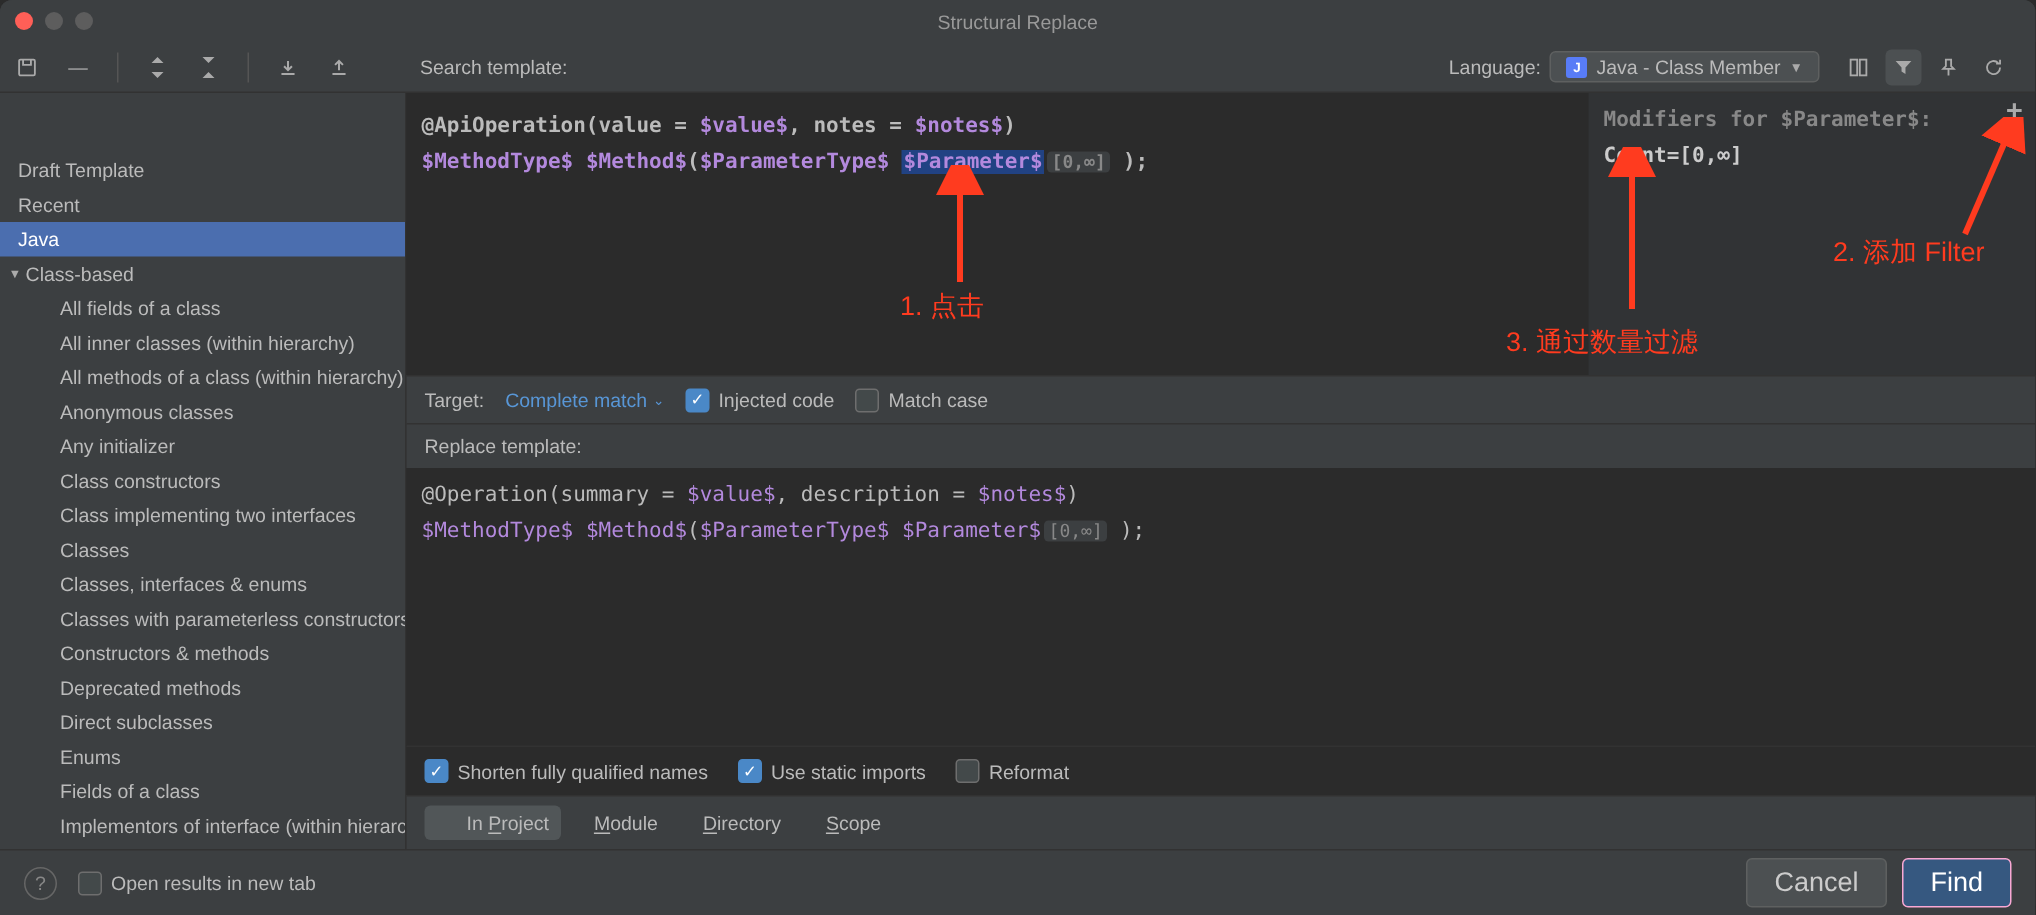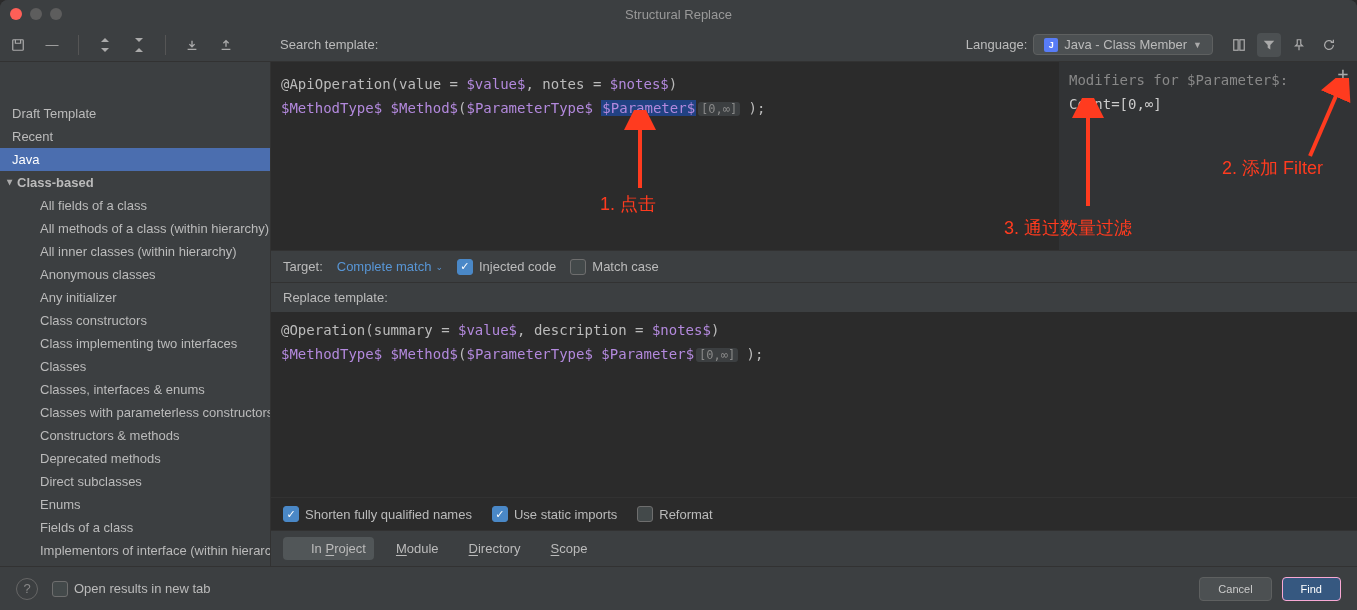--- a/index.html
+++ b/index.html
@@ -19,43 +19,43 @@
 .lang-icon { width:14px; height:14px; background:#587cf7; border-radius:2px; display:flex; align-items:center; justify-content:center; font-size:9px; color:#fff; font-weight:bold; }
 .right-tools { display:flex; gap:6px; margin-left:8px; }
 .tbtn { width:24px; height:24px; display:flex; align-items:center; justify-content:center; border-radius:4px; cursor:pointer; }
 .tbtn.active { background:#4c5052; }
 .body-area { flex:1; display:flex; min-height:0; }
 .sidebar { width:270px; background:#3c3f41; display:flex; flex-direction:column; overflow:hidden;margin-top:40px; }
 .sb-item { padding:4px 12px; cursor:pointer; color:#bbb; }
 .sb-item.sel { background:#4b6eaf; color:#fff; }
 .sb-item.l1 { padding-left:12px; }
 .sb-item.l2 { padding-left:40px; white-space:nowrap; overflow:hidden; }
-.sb-tree-h { padding:4px 12px 4px 8px; display:flex; align-items:center; gap:4px; cursor:pointer;font-weight:bold; }
+.sb-tree-h { padding:4px 12px 4px 8px; display:flex; align-items:center; gap:4px; cursor:pointer; }
 .chev { display:inline-block; transform:rotate(90deg); font-size:10px; color:#aaa; }
 .right-pane { flex:1; display:flex; flex-direction:column; min-width:0; position:relative; background:#2b2b2b; border-left:1px solid #323232; }
-.search-code { padding:10px 10px 0 10px; font-family:Menlo,Consolas,monospace; font-size:14px; line-height:24px; background:#2b2b2b; height:188px; position:relative; }
+.search-code { padding:10px 10px 0 10px; font-family:Menlo,Consolas,monospace; font-size:14px; line-height:24px; background:#2b2b2b; height:188px; position:relative;font-weight:bold; }
 .repl-code { padding:6px 10px 0 10px; font-family:Menlo,Consolas,monospace; font-size:14px; line-height:24px; background:#2b2b2b; flex:1; }
 .mod-panel { position:absolute; top:0; right:0; width:298px; height:188px; background:#313335; padding:6px 28px 6px 10px; color:#888; }
 .mod-panel .val { color:#ccc; }
 .plus-btn { position:absolute; right:4px; top:2px; width:20px; height:20px; display:flex; align-items:center; justify-content:center; cursor:pointer; color:#aaa; font-size:18px; }
 .minus-btn { position:absolute; right:4px; top:22px; width:20px; height:20px; display:flex; align-items:center; justify-content:center; color:#666; font-size:18px; }
 .target-row { height:32px; display:flex; align-items:center; gap:14px; padding:0 12px; border-top:1px solid #323232; background:#3c3f41; }
 .target-row .link { color:#5896d6; cursor:pointer; display:flex; align-items:center; gap:4px; }
 .replace-label { padding:7px 12px; background:#3c3f41; border-top:1px solid #323232; }
 .chk { display:flex; align-items:center; gap:6px; cursor:pointer; }
 .checkbox { width:16px; height:16px; border:1px solid #6e6e6e; border-radius:3px; display:flex; align-items:center; justify-content:center; background:#43494a; }
 .checkbox.on { background:#4a88c7; border-color:#4a88c7; color:#fff; }
 .checkbox.on::after { content:"✓"; font-size:11px; }
 .opts-row { display:flex; gap:20px; padding:8px 12px; border-top:1px solid #323232; background:#2b2b2b; }
 .scope-row { display:flex; gap:14px; padding:6px 12px; background:#3c3f41; border-top:1px solid #323232; }
 .scope-tab { padding:4px 8px; border-radius:4px; cursor:pointer; color:#bbb; }
 .scope-tab.active { background:#515658;padding-left:28px; }
 .scope-tab u { text-decoration:underline; text-underline-offset:2px; }
 .footer { height:44px; display:flex; align-items:center; justify-content:space-between; padding:0 16px; border-top:1px solid #323232; background:#3c3f41; }
-.btn { padding:5px 18px; border-radius:4px; cursor:pointer; font-size:11px; }
+.btn { padding:5px 18px; border-radius:4px; cursor:pointer; font-size:18px; }
 .btn.def { background:#365880; border:1px solid #f9a8d4; color:#fff; }
 .btn.plain { background:#4c5052; border:1px solid #5e6060; color:#ccc; }
 .help { width:22px; height:22px; border:1px solid #666; border-radius:50%; display:flex; align-items:center; justify-content:center; color:#888; cursor:pointer; }
 .annot { position:absolute; color:#ff3b1f; font-size:18px; font-weight:500; pointer-events:none; z-index:50; }
 .arrow-svg { position:absolute; pointer-events:none; z-index:49; }
 .code-var { color:#b389dd; }
 .code-ann { color:#bbb; }
 .code-sel { background:#214283; color:#b389dd; padding:0 1px; }
 .code-cnt { color:#888; font-size:12px; background:#3c3f41; padding:0 3px; border-radius:3px; margin-left:2px; }
 </style>
@@ -143,22 +143,22 @@
   <div class="body-area">
     <div class="sidebar">
       <div class="sb-item l1">Draft Template</div>
       <div class="sb-item l1">Recent</div>
       <div class="sb-item l1 sel">Java</div>
       <div class="sb-tree-h">
           <span class="chev">▸</span>
           <span>Class-based</span>
         </div>
       <div class="sb-item l2">All fields of a class</div>
+      <div class="sb-item l2">All inner classes (within hierarchy)</div>
       <div class="sb-item l2">All methods of a class (within hierarchy)</div>
-      <div class="sb-item l2">All inner classes (within hierarchy)</div>
       <div class="sb-item l2">Anonymous classes</div>
       <div class="sb-item l2">Any initializer</div>
       <div class="sb-item l2">Class constructors</div>
       <div class="sb-item l2">Class implementing two interfaces</div>
       <div class="sb-item l2">Classes</div>
       <div class="sb-item l2">Classes, interfaces &amp; enums</div>
       <div class="sb-item l2">Classes with parameterless constructors</div>
       <div class="sb-item l2">Constructors &amp; methods</div>
       <div class="sb-item l2">Deprecated methods</div>
       <div class="sb-item l2">Direct subclasses</div>

